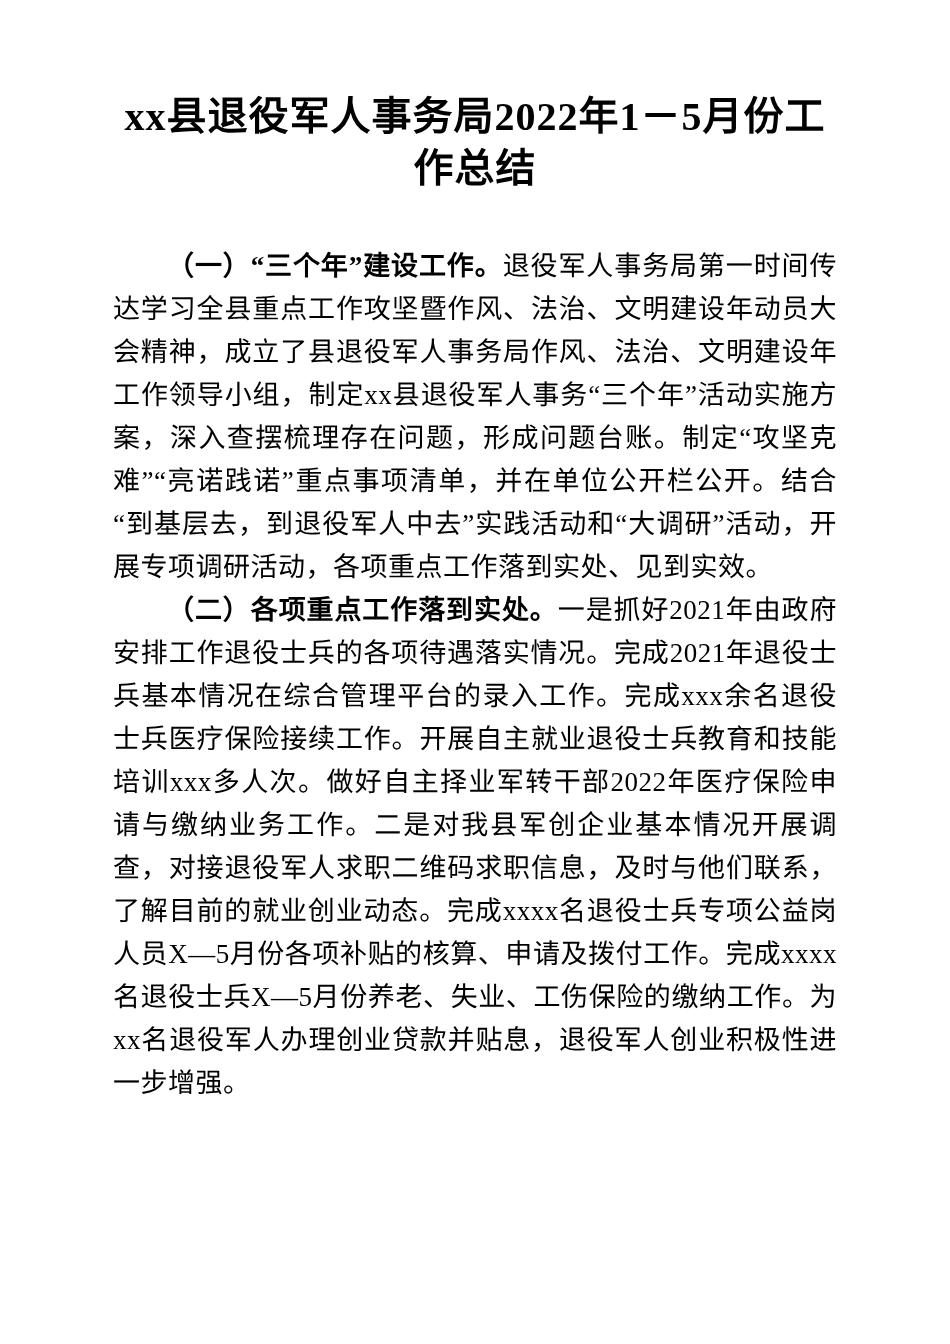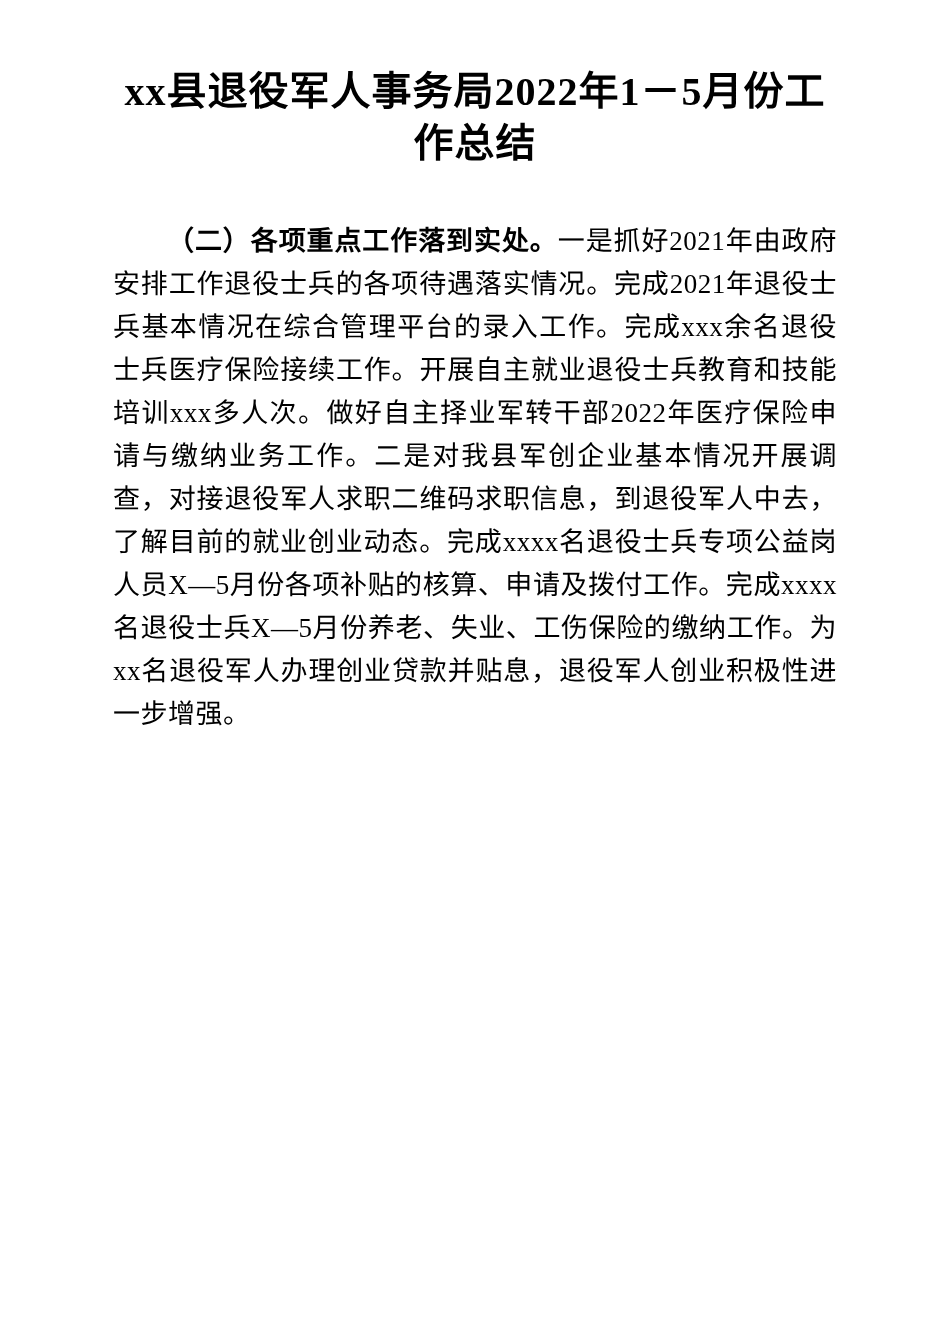--- a/index.html
+++ b/index.html
@@ -8,21 +8,21 @@
     background: #ffffff;
   }
   .page {
     position: relative;
     width: 950px;
     height: 1344px;
     margin: 0 auto;
     background: #ffffff;
     color: #000000;
     box-sizing: border-box;
-    padding: 66px 113px 0 113px;
+    padding: 91px 113px 0 113px;
     overflow: hidden;
     font-family: "Liberation Serif", "DejaVu Serif", serif;
   }
   .doc-title {
     font-family: "Liberation Serif", "DejaVu Serif", serif;
     font-weight: 700;
     font-size: 40px;
     line-height: 52px;
     text-align: center;
     letter-spacing: 1px;
@@ -49,16 +49,17 @@
     font-weight: 400;
   }
 </style>
 </head>
 <body>
 
 <div class="page">
   <h1 class="doc-title">xx县退役军人事务局2022年1－5月份工作总结</h1>
 
   <div class="doc-body">
+    <p class="para"><span class="sec-head">（一）“三个年”建设工作。</span><span class="sec-body">退役军人事务局第一时间传达学习全县重点工作攻坚暨作风、法治、文明建设年动员大会精神，成立了县退役军人事务局作风、法治、文明建设年工作领导小组，制定xx县退役军人事务“三个年”活动实施方案，深入查摆梳理存在问题，形成问题台账。制定“攻坚克难”“亮诺践诺”重点事项清单，并在单位公开栏公开。结合“到基层去，到退役军人中去”实践活动和“大调研”活动，开展专项调研活动，各项重点工作落到实处、见到实效。</span></p>
 
-    <p class="para"><span class="sec-head">（二）各项重点工作落到实处。</span><span class="sec-body">一是抓好2021年由政府安排工作退役士兵的各项待遇落实情况。完成2021年退役士兵基本情况在综合管理平台的录入工作。完成xxx余名退役士兵医疗保险接续工作。开展自主就业退役士兵教育和技能培训xxx多人次。做好自主择业军转干部2022年医疗保险申请与缴纳业务工作。二是对我县军创企业基本情况开展调查，对接退役军人求职二维码求职信息，到退役军人中去，了解目前的就业创业动态。完成xxxx名退役士兵专项公益岗人员X—5月份各项补贴的核算、申请及拨付工作。完成xxxx名退役士兵X—5月份养老、失业、工伤保险的缴纳工作。为xx名退役军人办理创业贷款并贴息，退役军人创业积极性进一步增强。</span></p>
+    <p class="para"><span class="sec-head">（二）各项重点工作落到实处。</span><span class="sec-body">一是抓好2021年由政府安排工作退役士兵的各项待遇落实情况。完成2021年退役士兵基本情况在综合管理平台的录入工作。完成xxx余名退役士兵医疗保险接续工作。开展自主就业退役士兵教育和技能培训xxx多人次。做好自主择业军转干部2022年医疗保险申请与缴纳业务工作。二是对我县军创企业基本情况开展调查，对接退役军人求职二维码求职信息，及时与他们联系，了解目前的就业创业动态。完成xxxx名退役士兵专项公益岗人员X—5月份各项补贴的核算、申请及拨付工作。完成xxxx名退役士兵X—5月份养老、失业、工伤保险的缴纳工作。为xx名退役军人办理创业贷款并贴息，退役军人创业积极性进一步增强。</span></p>
   </div>
 </div>
 
 </body></html>

